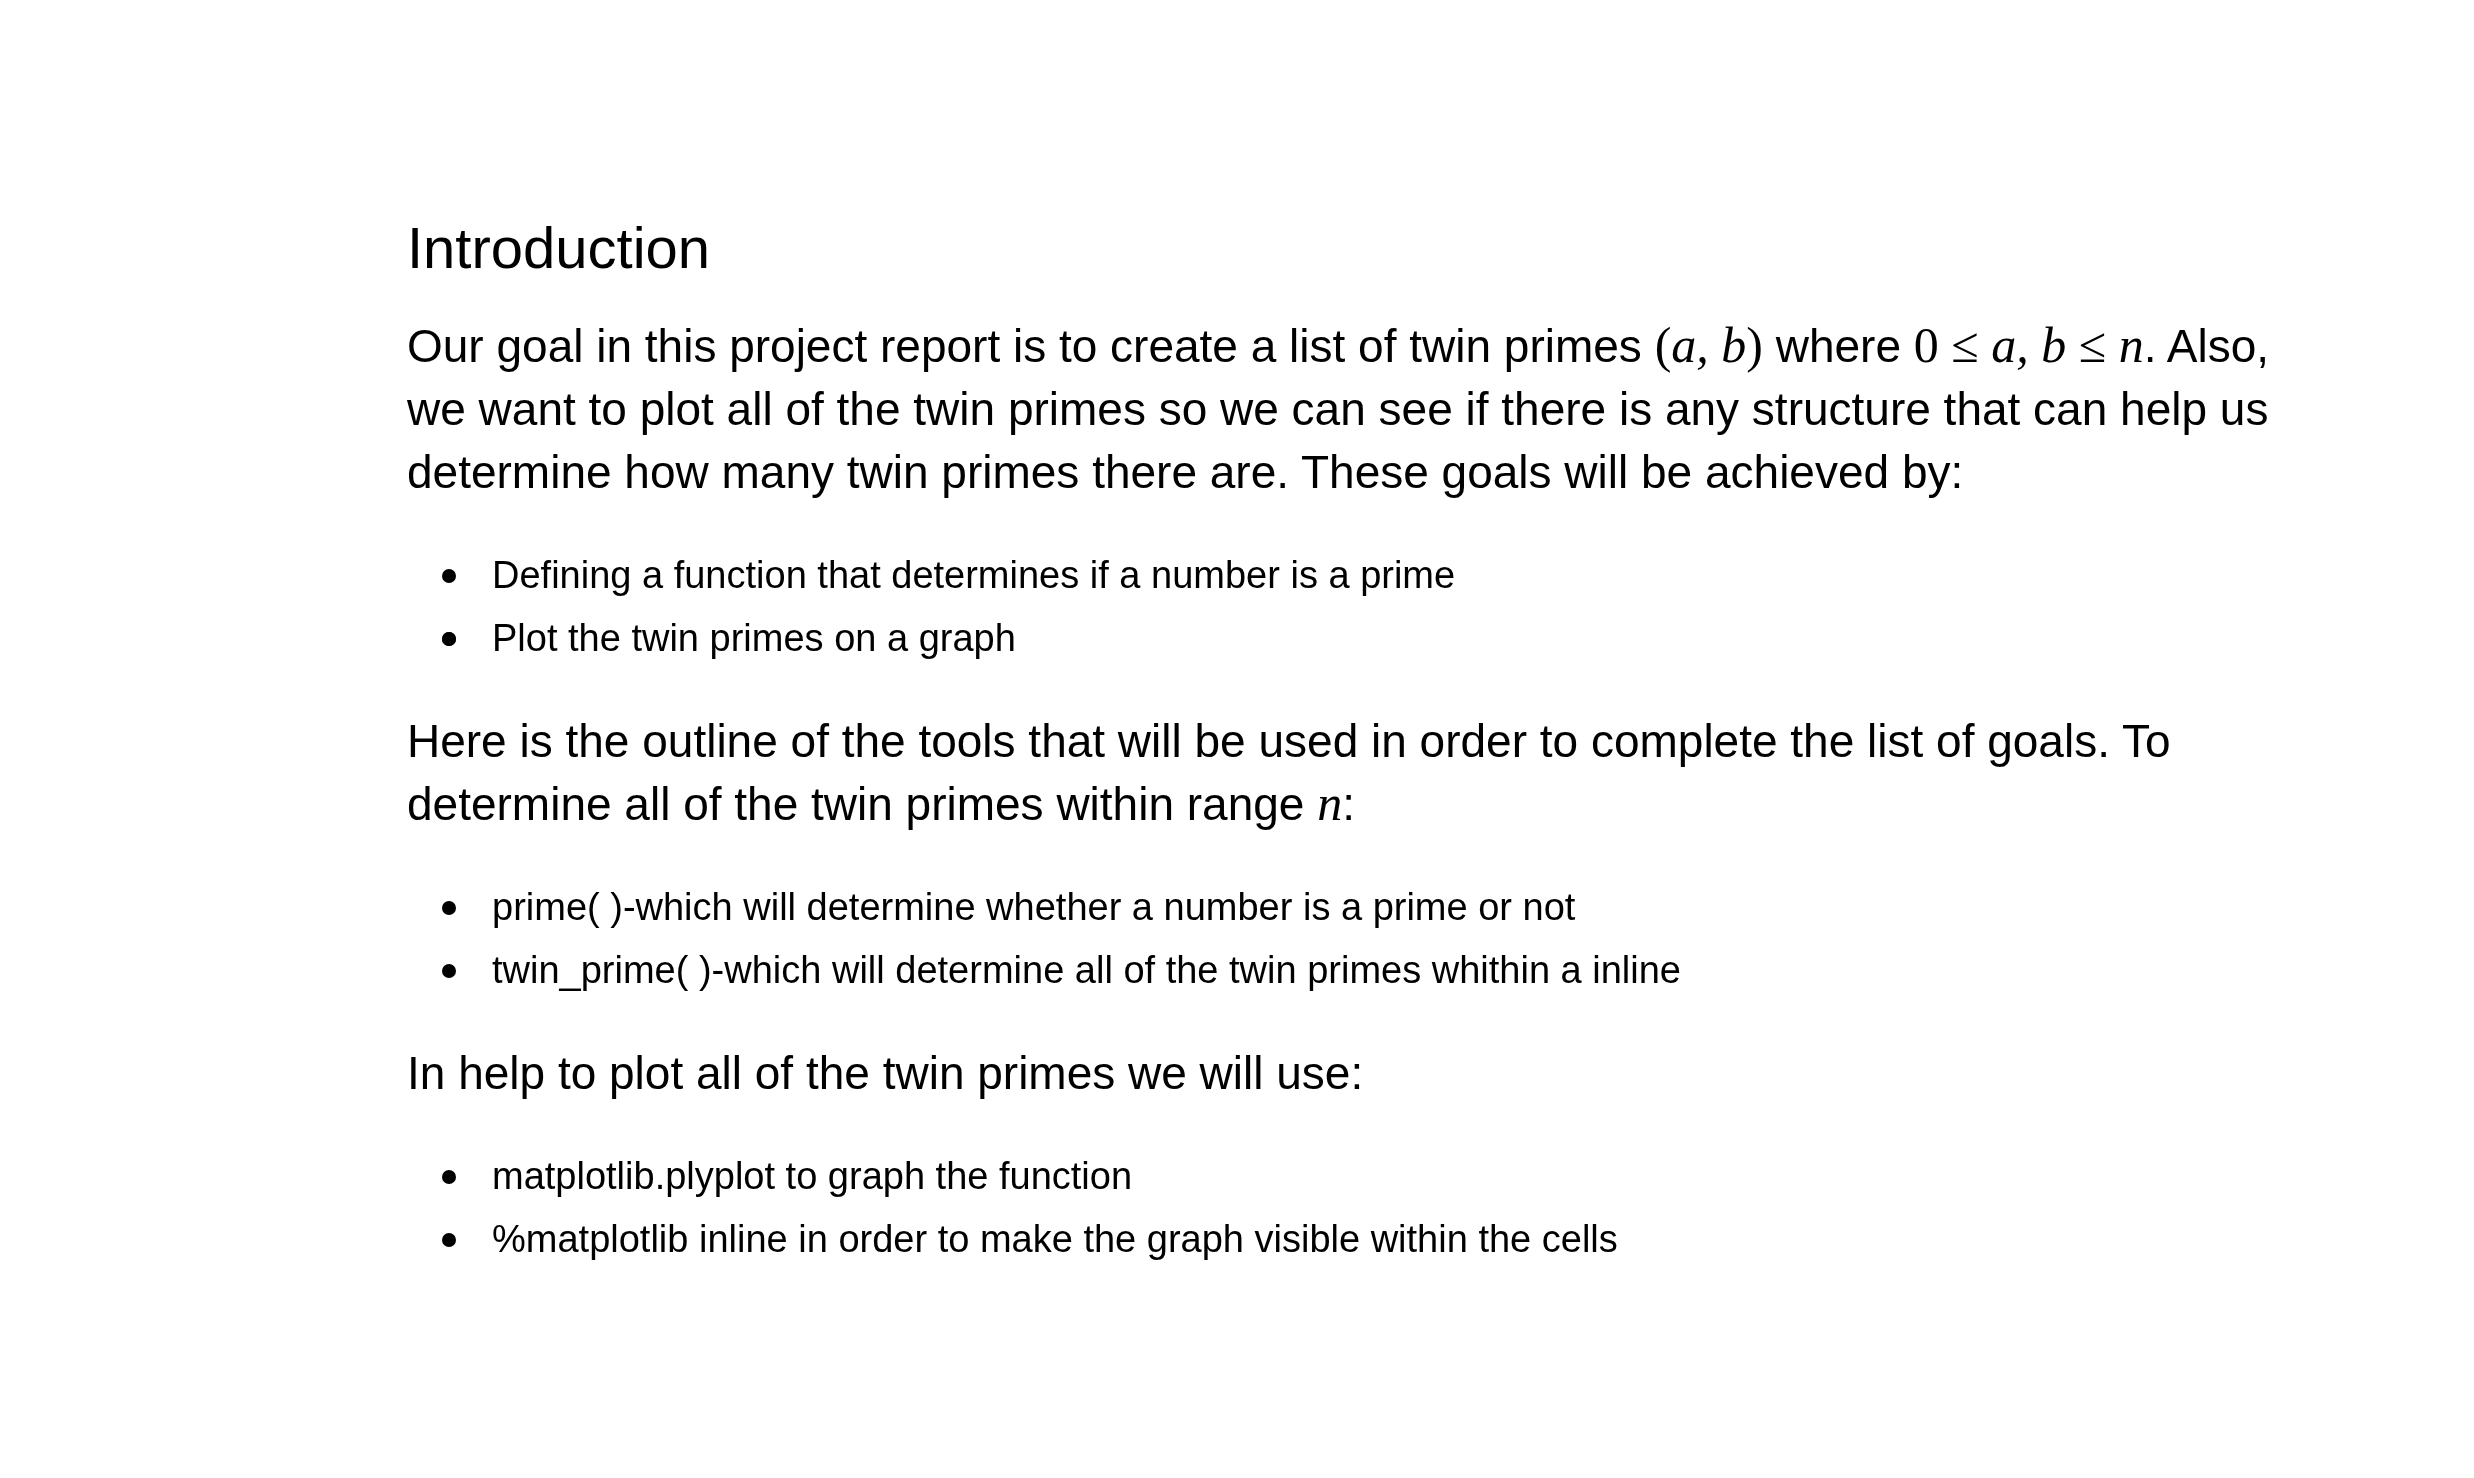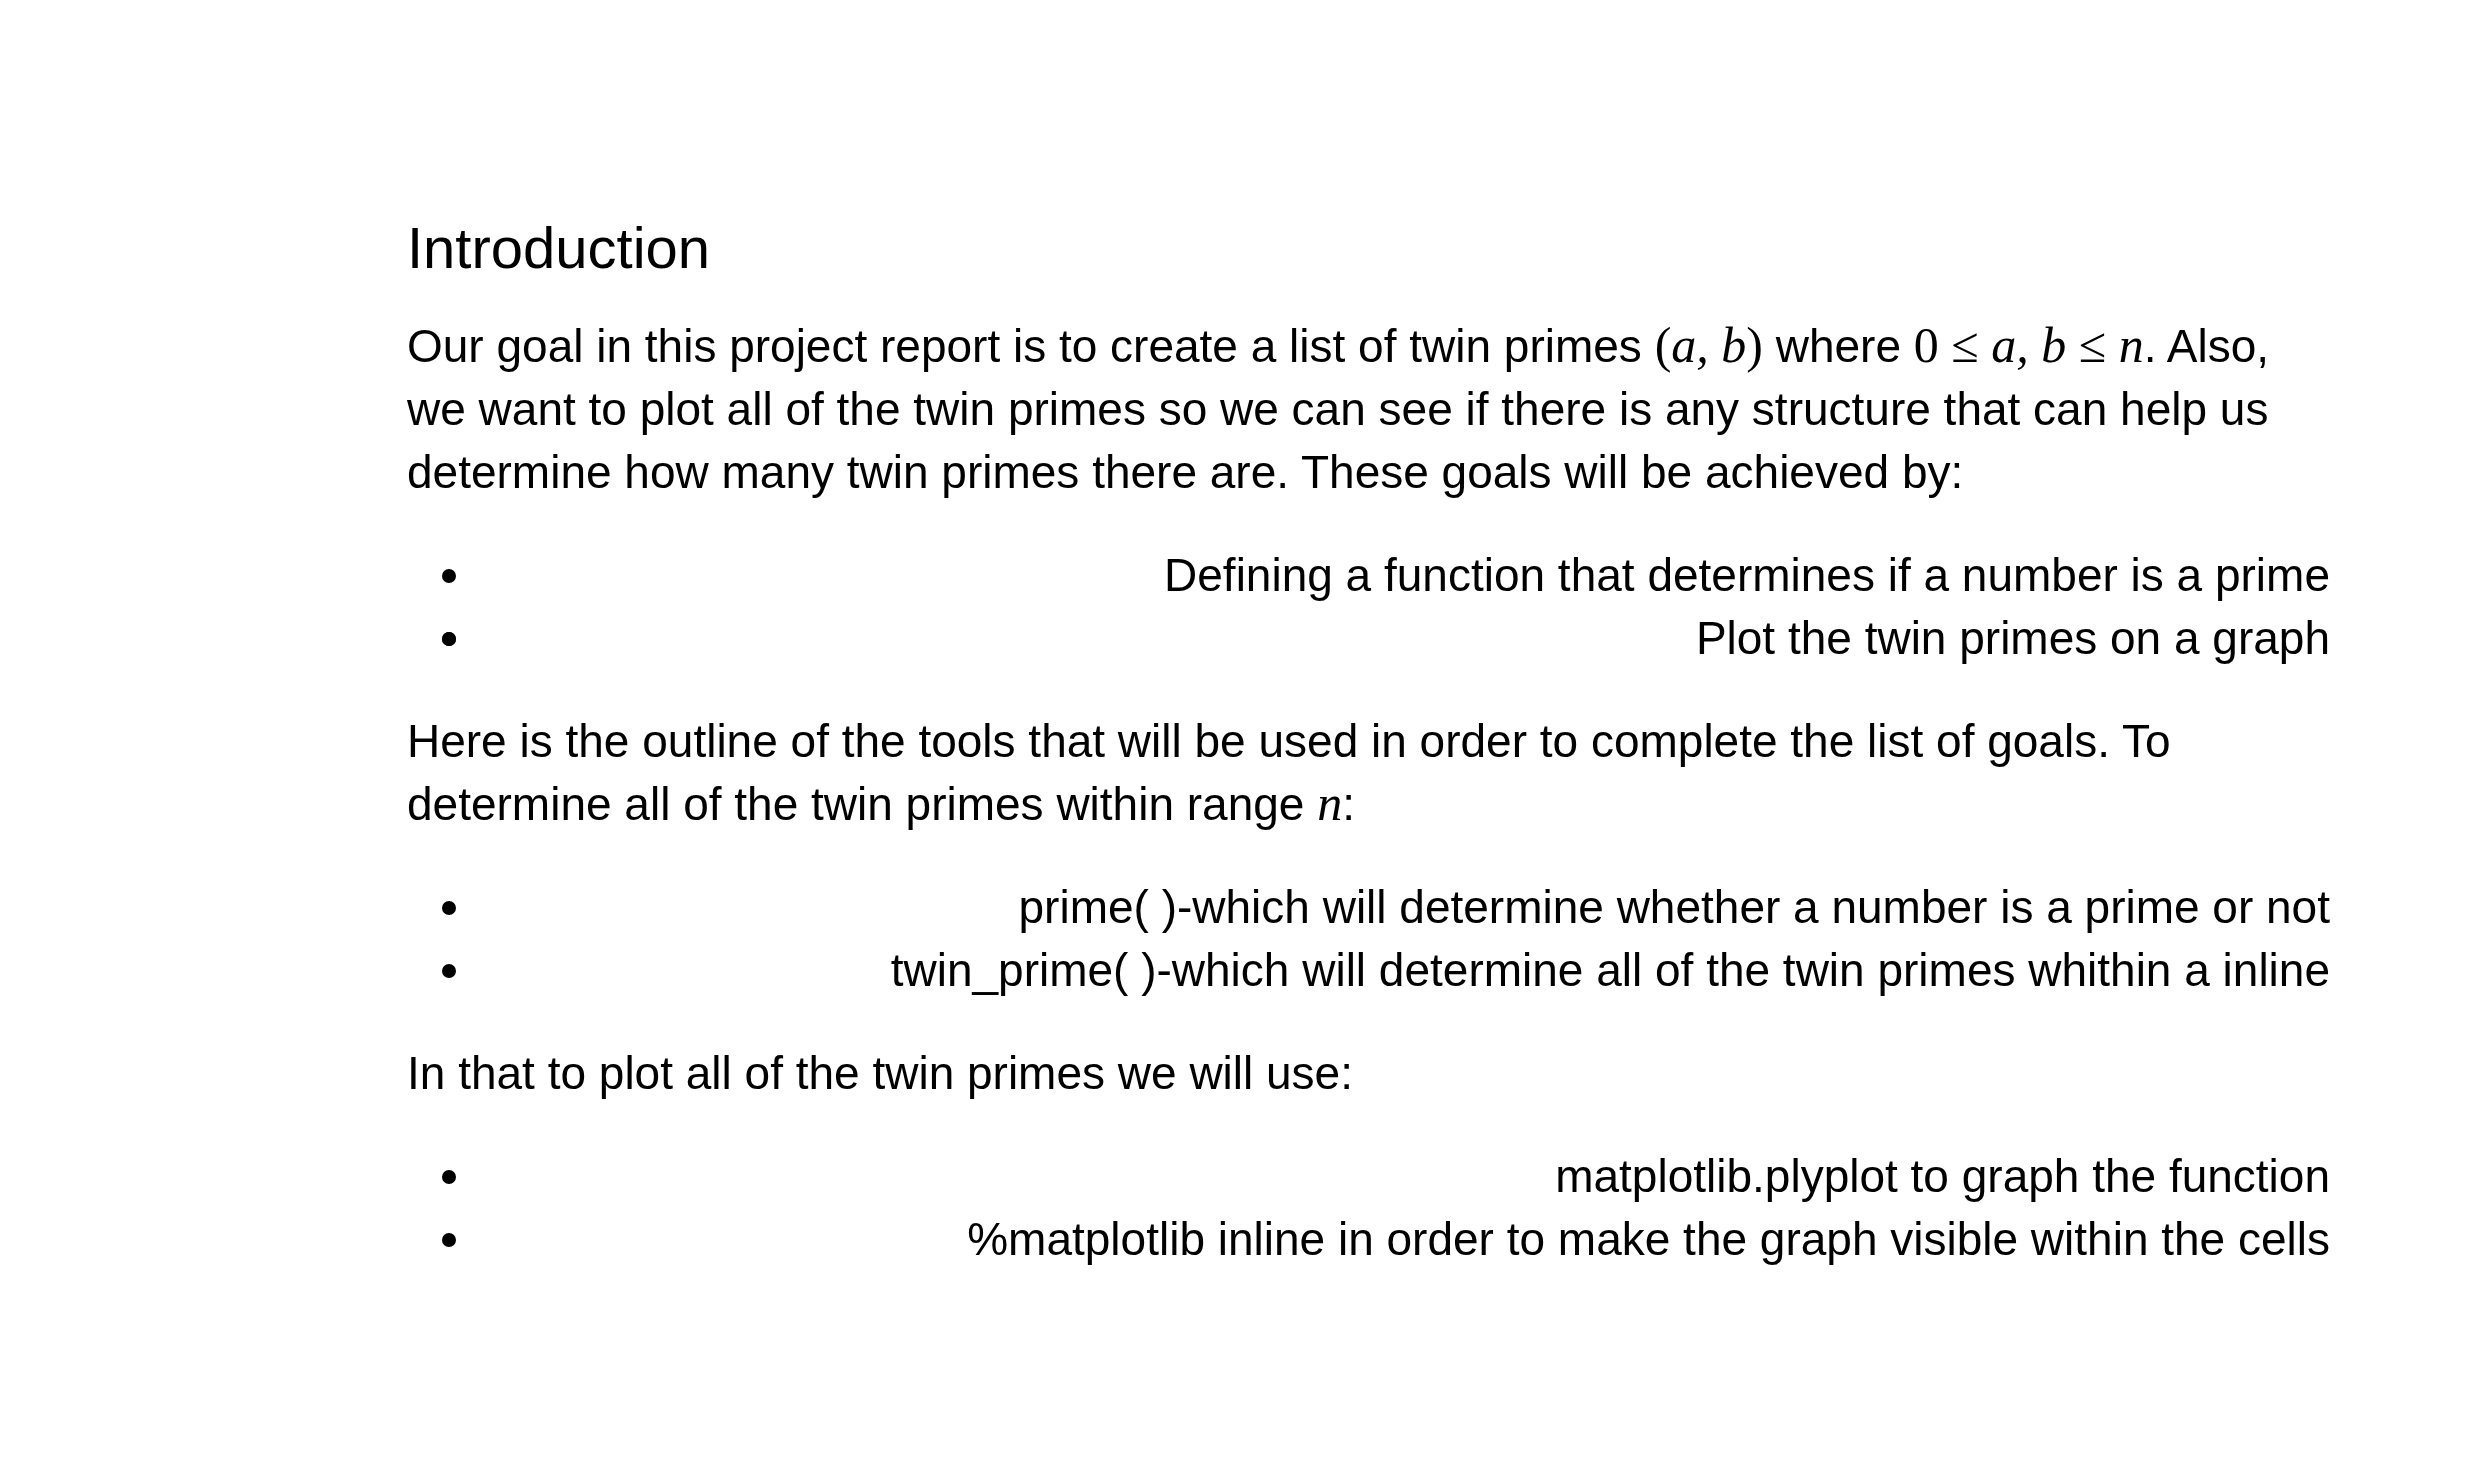--- a/index.html
+++ b/index.html
@@ -27,23 +27,22 @@
   }
   p.doc-par {
     font-size: 46px;
     line-height: 63px;
     margin: 0 0 40px 0;
   }
   ul.doc-list {
     margin: 0 0 40px 0;
     padding: 0 0 0 85px;
     list-style: none;
-    font-size: 46px;
+    font-size: 38px;
     line-height: 63px;
-    text-align: right;
   }
   ul.doc-list li {
     position: relative;
   }
   .bullet {
     position: absolute;
     left: -50px;
     top: 24.5px;
     width: 14px;
     height: 14px;
@@ -78,21 +77,21 @@
     <li><span class="bullet"></span><span>Plot the twin primes on a graph</span></li>
   </ul>
 
   <p class="doc-par"><span>Here is the outline of the tools that will be used in order to complete the list of goals. To determine all of the twin primes within range </span><span class="math mvar">n</span><span>:</span></p>
 
   <ul class="doc-list">
     <li><span class="bullet"></span><span>prime( )-which will determine whether a number is a prime or not</span></li>
     <li><span class="bullet"></span><span>twin_prime( )-which will determine all of the twin primes whithin a inline</span></li>
   </ul>
 
-  <p class="doc-par">In that to plot all of the twin primes we will use:</p>
+  <p class="doc-par">In help to plot all of the twin primes we will use:</p>
 
   <ul class="doc-list">
     <li><span class="bullet"></span><span>matplotlib.plyplot to graph the function</span></li>
     <li><span class="bullet"></span><span>%matplotlib inline in order to make the graph visible within the cells</span></li>
   </ul>
 
 </div>
 
 
 </body></html>

